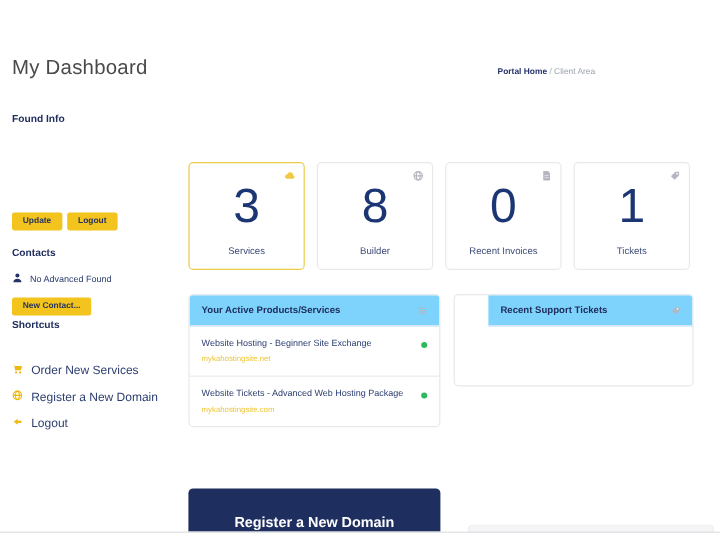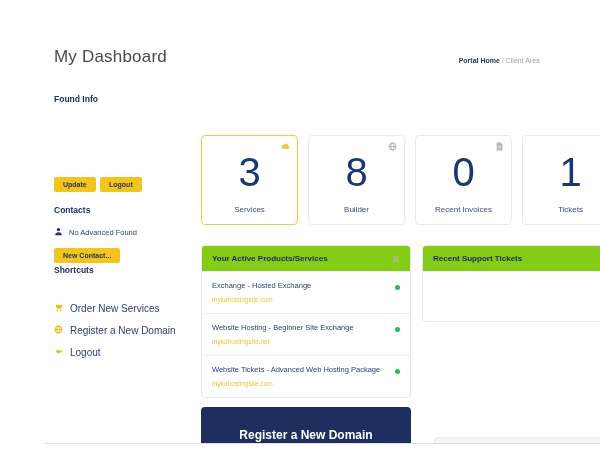--- a/index.html
+++ b/index.html
@@ -1,18 +1,18 @@
 <!DOCTYPE html>
 <html><head>
 <meta charset="utf-8">
 <style>
   * { margin:0; padding:0; box-sizing:border-box; }
   html,body { width:600px; height:460px; background:#fff; overflow:hidden;
     font-family:"Liberation Sans", sans-serif; }
-  #app { position:relative; width:508px; height:460px; background:#fff;margin-left:44px; }
+  #app { position:relative; width:508px; height:460px; background:#fff; }
 
   .page-title { position:absolute; left:10px; top:47px; font-size:17px;
     font-weight:400; color:#4a4a4a; letter-spacing:.2px; }
 
   .breadcrumb { position:absolute; right:12px; top:57px; font-size:7px; }
   .breadcrumb a { color:#26336b; text-decoration:none; font-weight:700; }
   .breadcrumb .sep, .breadcrumb .current { color:#9aa2ad; }
 
   .side-heading { position:absolute; left:10px; font-size:8.5px; font-weight:700;
     color:#202e5e; }
@@ -32,34 +32,34 @@
     border:1px solid #e8e9ed; border-radius:4px; display:flex;
     flex-direction:column; align-items:center; padding-top:16px; cursor:pointer; }
   .stat-card.hl { border-color:#eecb4a; }
   .stat-card .corner-icon { position:absolute; top:6px; right:7px; line-height:0; }
   .stat-value { font-size:40px; line-height:1; font-weight:400; color:#1c3573; }
   .stat-label { margin-top:13px; font-size:8px; color:#3f4d79; }
 
   .panel { position:absolute; background:#fff; border:1px solid #e7e8ec;
     border-radius:4px; overflow:hidden; }
   .panel-header { display:flex; align-items:center; justify-content:space-between;
-    background:#84cc16; border-bottom:1px solid #ececf0; padding:8px 10px; }
+    background:#7dd3fc; border-bottom:1px solid #ececf0; padding:8px 10px; }
   .panel-title { font-size:8px; font-weight:700; color:#202e5e; }
   .panel-header .hdr-icon { line-height:0; }
 
   #products-panel { left:157px; top:245px; width:210px; }
   .product-item { position:relative; padding:9px 26px 10px 10px;
     border-bottom:1px solid #ececf0; cursor:pointer; }
   .product-item:last-child { border-bottom:none; }
   .product-name { font-size:7.5px; color:#2c3e70; }
   .product-domain { font-size:6.5px; color:#eec437; margin-top:6px; }
   .status-dot { position:absolute; right:10px; top:13px; width:5px; height:5px;
     border-radius:50%; background:#2eb85c; }
 
-  #tickets-panel { left:378px; top:245px; width:200px; height:77px; }
+  #tickets-panel { left:378px; top:245px; width:200px; height:77px;padding-left:28px; }
 
   #register-banner { position:absolute; left:157px; top:407px; width:210px;
     height:36px; background:#1e2f5f; border-radius:4px 4px 0 0; display:flex;
     align-items:flex-end; justify-content:center; cursor:pointer; }
   #register-banner span { color:#fff; font-size:12px; font-weight:700;
     padding-bottom:1px; }
 
   #bottom-sliver { position:absolute; left:390px; top:437px; width:205px;
     height:7px; background:#f5f5f7; border:1px solid #ededef; border-bottom:none;
     border-radius:4px 4px 0 0; }
@@ -194,25 +194,20 @@
         <svg width="8" height="8" viewBox="0 0 16 16">
             <g fill="#b4b7bf">
               <rect x="2" y="3" width="12" height="2"></rect>
               <rect x="2" y="7" width="12" height="2"></rect>
               <rect x="2" y="11" width="12" height="2"></rect>
             </g>
           </svg>
       </span>
     </div>
 
-    <div class="product-item">
-      <div class="product-name">Exchange - Hosted Exchange</div>
-      <div class="product-domain">mykahostingsite.com</div>
-      <span class="status-dot"></span>
-    </div>
 
     <div class="product-item">
       <div class="product-name">Website Hosting - Beginner Site Exchange</div>
       <div class="product-domain">mykahostingsite.net</div>
       <span class="status-dot"></span>
     </div>
 
     <div class="product-item">
       <div class="product-name">Website Tickets - Advanced Web Hosting Package</div>
       <div class="product-domain">mykahostingsite.com</div>

